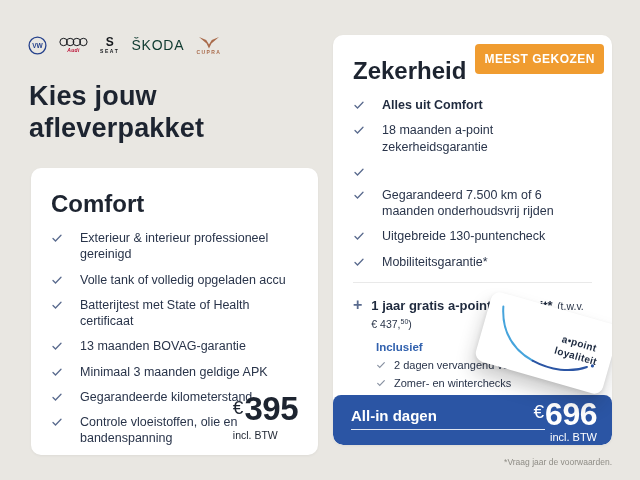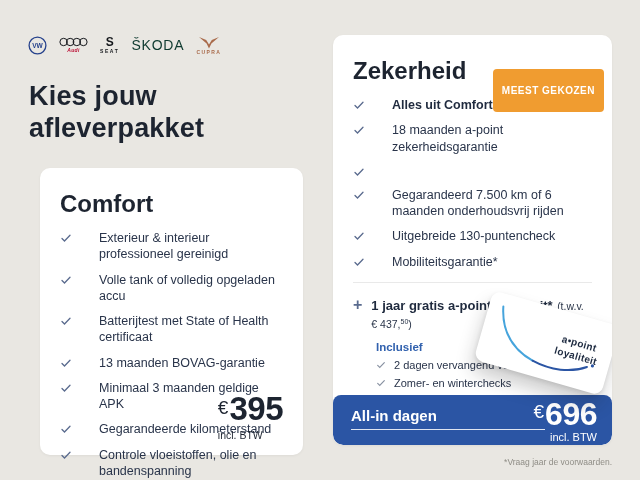--- a/index.html
+++ b/index.html
@@ -19,41 +19,41 @@
   .skoda-word { font-size:14px; font-weight:400; letter-spacing:.8px; color:var(--skoda-green,#0e3a2f); }
   .cupra-word { font-size:5px; font-weight:700; letter-spacing:1.4px; color:var(--cupra-copper,#a96b4b); }
 
   
   .headline { position:absolute; left:29px; top:80px; font-size:27px; line-height:1.2;
               font-weight:600; color:#1d2430; letter-spacing:.2px; }
 
   
   .card { position:absolute; background:#fff; border-radius:10px; box-sizing:border-box;
           box-shadow:0 1px 3px rgba(0,0,0,.05); padding:22px 20px; }
-  #comfort-card  { left:40px;  top:168px; width:263px; height:287px; }
+  #comfort-card  { left:31px;  top:168px; width:287px; height:287px; }
   #zekerheid-card{ left:333px; top:35px;  width:279px; height:410px; overflow:hidden; }
 
   .card-title { font-size:24px; font-weight:700; color:#1d2430; }
 
   .benefits { margin-top:12px; display:flex; flex-direction:column; gap:9px; }
-  .row { display:flex; gap:27px; font-size:12.5px; line-height:1.3; color:#29344a; }
+  .row { display:flex; gap:17px; font-size:12.5px; line-height:1.3; color:#29344a; }
   .row .txt.bold { font-weight:700; color:#1f2a3e; }
   .chk { flex:0 0 auto; margin-top:2px; color:var(--check-slate,#5a6b8e); }
   .sub .chk { color:#8a93a3; margin-top:1px; }
 
   
   .price-block { position:absolute; right:20px; bottom:14px; text-align:left; color:#1d2430; }
   .price-cur { font-size:19px; font-weight:400; vertical-align:6px; margin-right:1px; }
   .price-amt { font-size:33px; font-weight:700; letter-spacing:-.5px; }
   .price-note { font-size:10.5px; margin-top:1px; }
 
   
   .badge { position:absolute; top:9px; right:8px; background:var(--badge-orange,#f09c30);
-           color:#fff; font-size:10px; font-weight:700; letter-spacing:.5px;
-           padding:16px 9px; border-radius:4px;margin-top:25px; }
+           color:#fff; font-size:12px; font-weight:700; letter-spacing:.5px;
+           padding:8px 9px; border-radius:4px; }
   .divider { border:none; border-top:1px solid #e9e9e9; margin:12px 0 0; }
   .bonus-row { display:flex; gap:9px; margin-top:13px; align-items:baseline; }
   .plus { color:var(--check-slate,#5a6b8e); font-size:16px; font-weight:600; line-height:1; }
   .bonus-text { font-size:13px; font-weight:700; color:#1f2a3e; }
   .bonus-note { font-size:10.5px; font-weight:400; color:#2a3549; }
   .bonus-note sup { font-size:7px; }
   .inclusief { margin:9px 0 6px 23px; color:var(--link-blue,#3161ae); font-size:11.5px; font-weight:700; }
   .sub-benefits { margin-left:23px; display:flex; flex-direction:column; gap:5px; }
   .sub-benefits .row { font-size:11px; gap:8px; line-height:1.2; }
 

